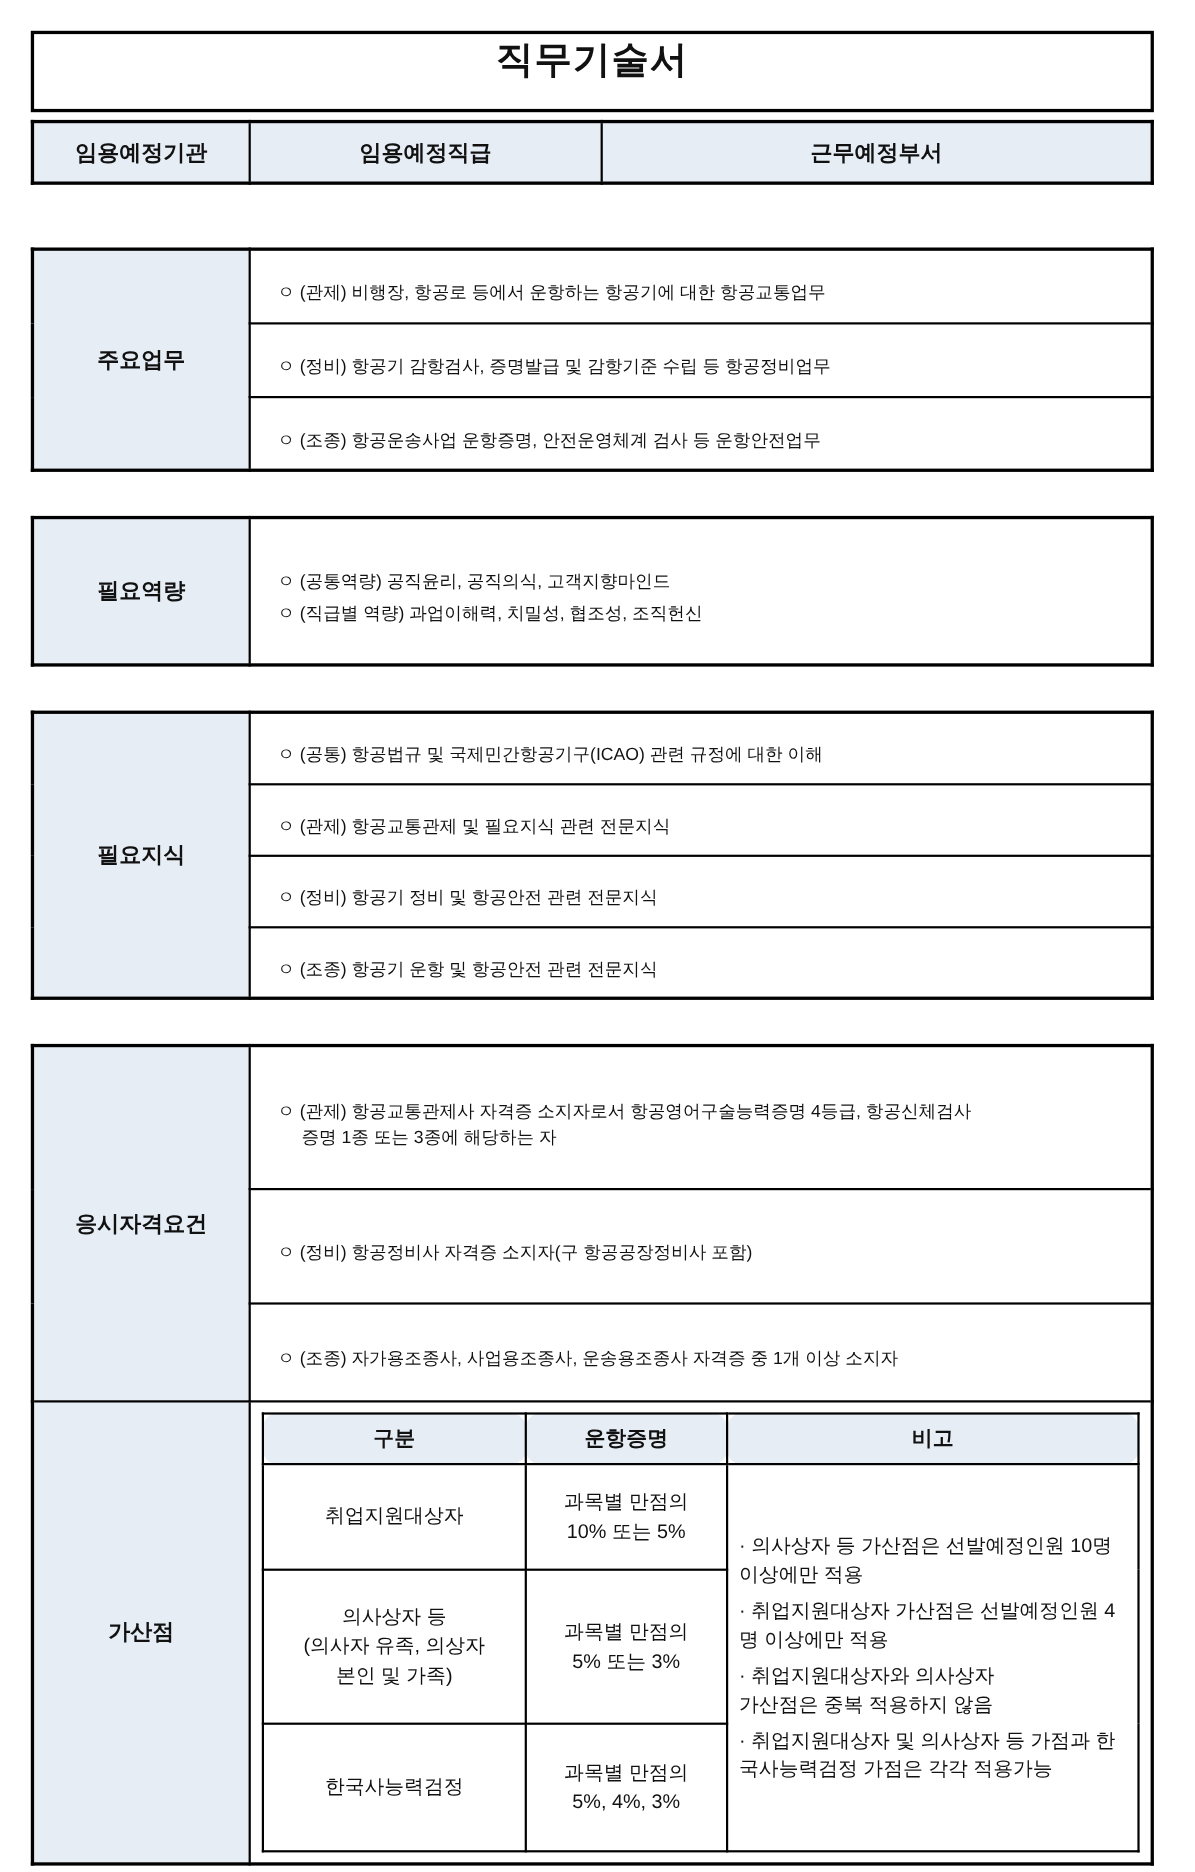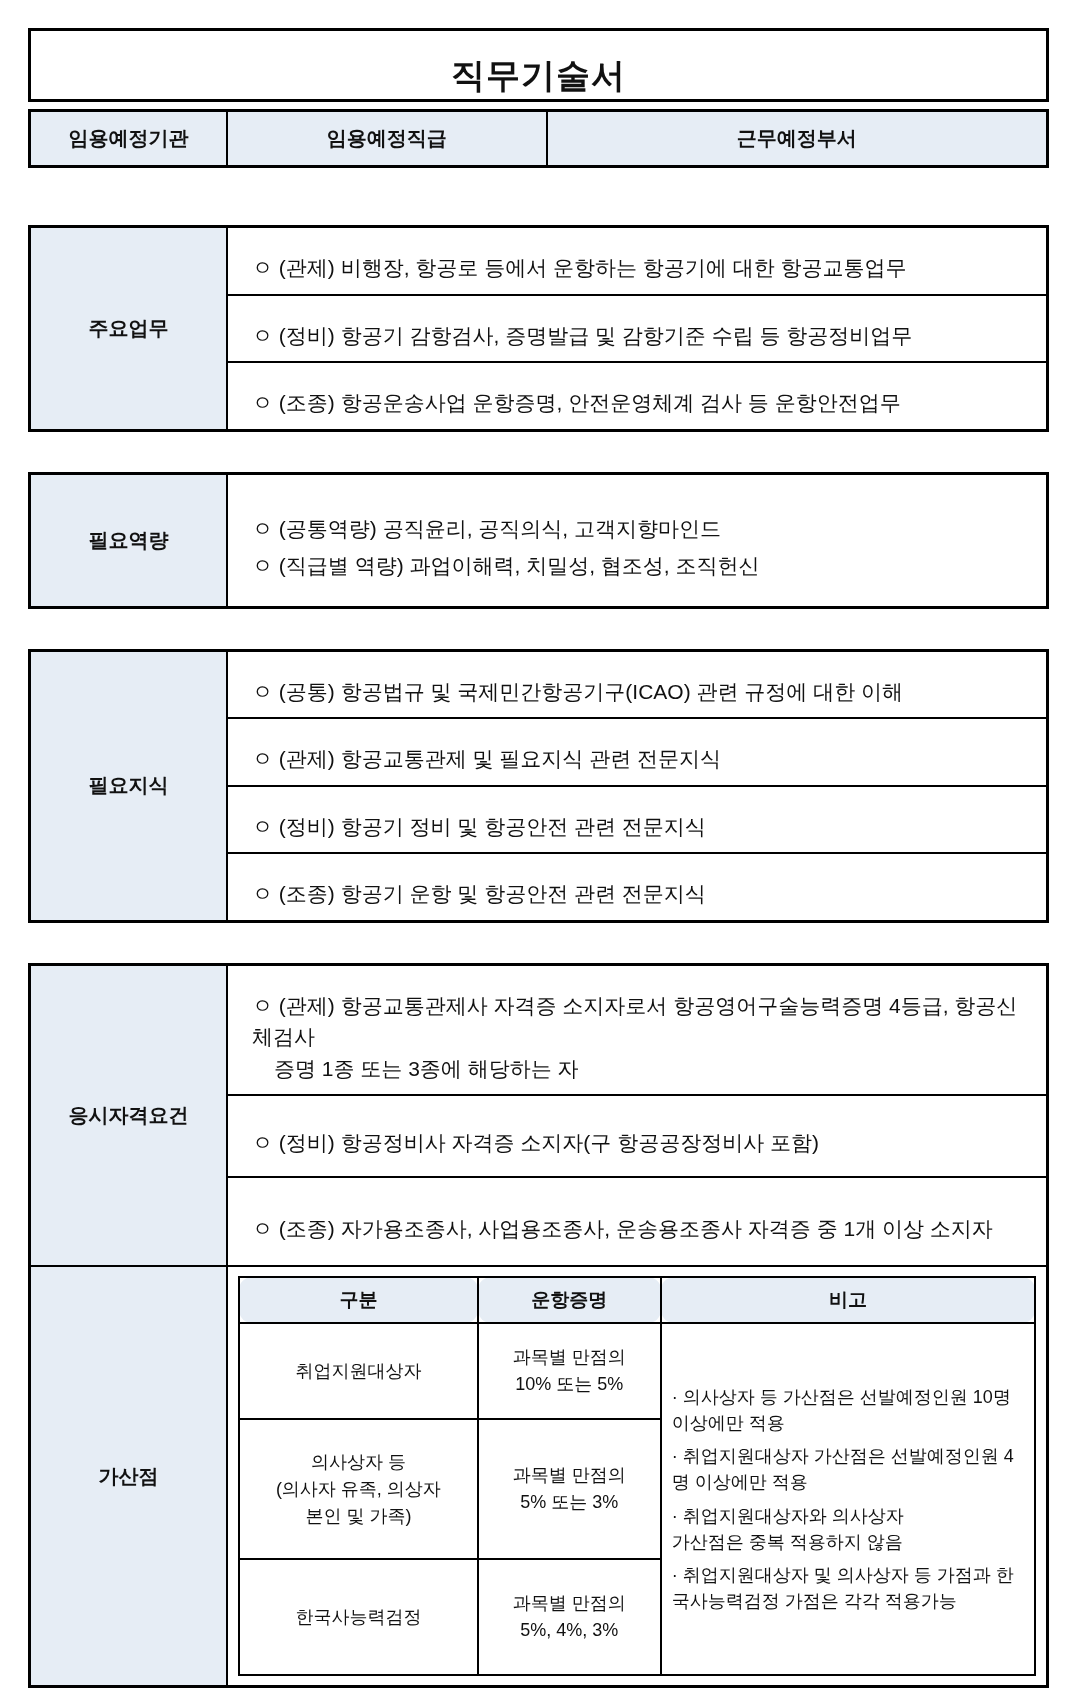--- a/index.html
+++ b/index.html
@@ -6,21 +6,21 @@
   html, body { background: #ffffff; }
   body {
     width: 1086px; min-height: 1702px;
     font-family: "Liberation Sans", "DejaVu Sans", sans-serif;
     color: #111111;
   }
   .page { padding: 28px 37px 40px 28px; width: 1086px; }
 
   .title-box {
     border: 3px solid #000; height: 74px;
-    display: flex; align-items: flex-end; justify-content: center;
+    display: flex; align-items: flex-start; justify-content: center;
     font-size: 34px; font-weight: bold; letter-spacing: 1px;
     margin-bottom: 7px;
   }
 
   table { border-collapse: collapse; width: 100%; table-layout: fixed; }
   table.outer { border: 3px solid #000; }
   td, th { border: 2px solid #000; }
 
   
   .info-table th { height: 56px; background: #e6edf5; font-size: 20px; font-weight: bold; text-align: center; }
@@ -29,29 +29,29 @@
   .info-col-2 { width: 31.4%; }
 
   
   .section { margin-top: 40px; }
   .section.first { margin-top: 57px; }
   .label-cell {
     background: #e6edf5; font-size: 20px; font-weight: bold;
     text-align: center; vertical-align: middle;
   }
   .content-cell {
-    font-size: 21px; vertical-align: middle;
+    font-size: 16px; vertical-align: middle;
     padding: 24px 14px 10px 24px; line-height: 1.5;
   }
   .duties .content-cell { height: 67px; }
   .competencies .content-cell { height: 134px; }
   .competencies .stack div { margin: 5px 0; }
   .knowledge .content-cell { height: 65px; }
   .qual-row-1 { height: 130px; }
-  .qual-row-2 { height: 82px; }
+  .qual-row-2 { height: 104px; }
   .qual-row-3 { height: 89px; }
   .wrap-indent span.l2 { display: block; padding-left: 22px; }
 
   
   .bonus-cell { vertical-align: middle; padding: 9px 10px; }
   .inner-table { border: 2px solid #000; width: 100%; }
   .inner-table th {
     height: 46px; background: #e6edf5; font-size: 19px; font-weight: bold; text-align: center; border-radius: 13px;
   }
   .inner-table td { font-size: 18px; text-align: center; vertical-align: middle; line-height: 1.5; }

